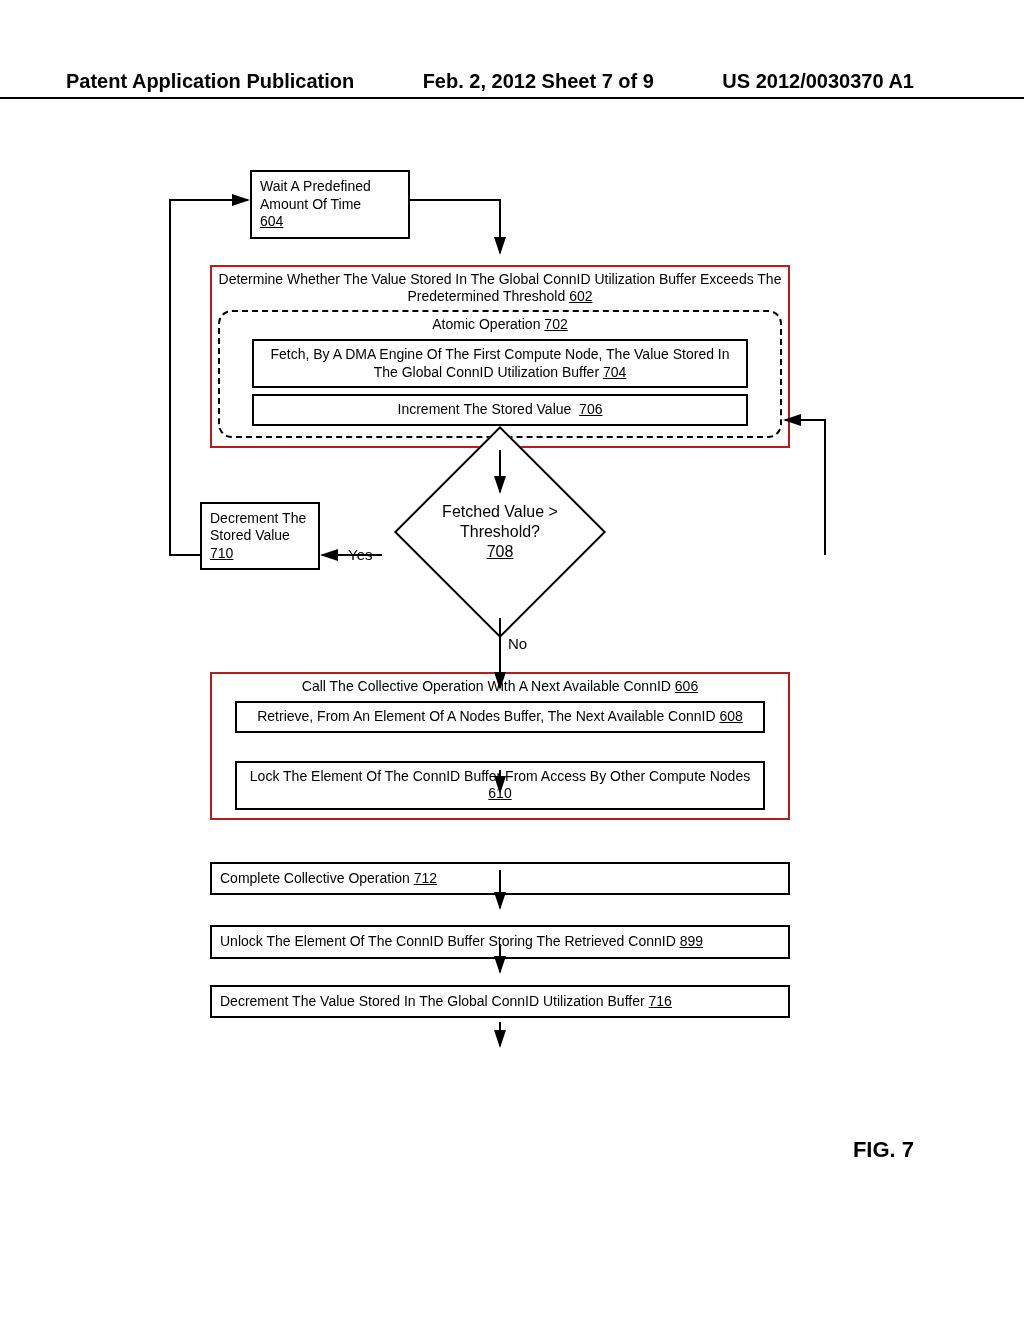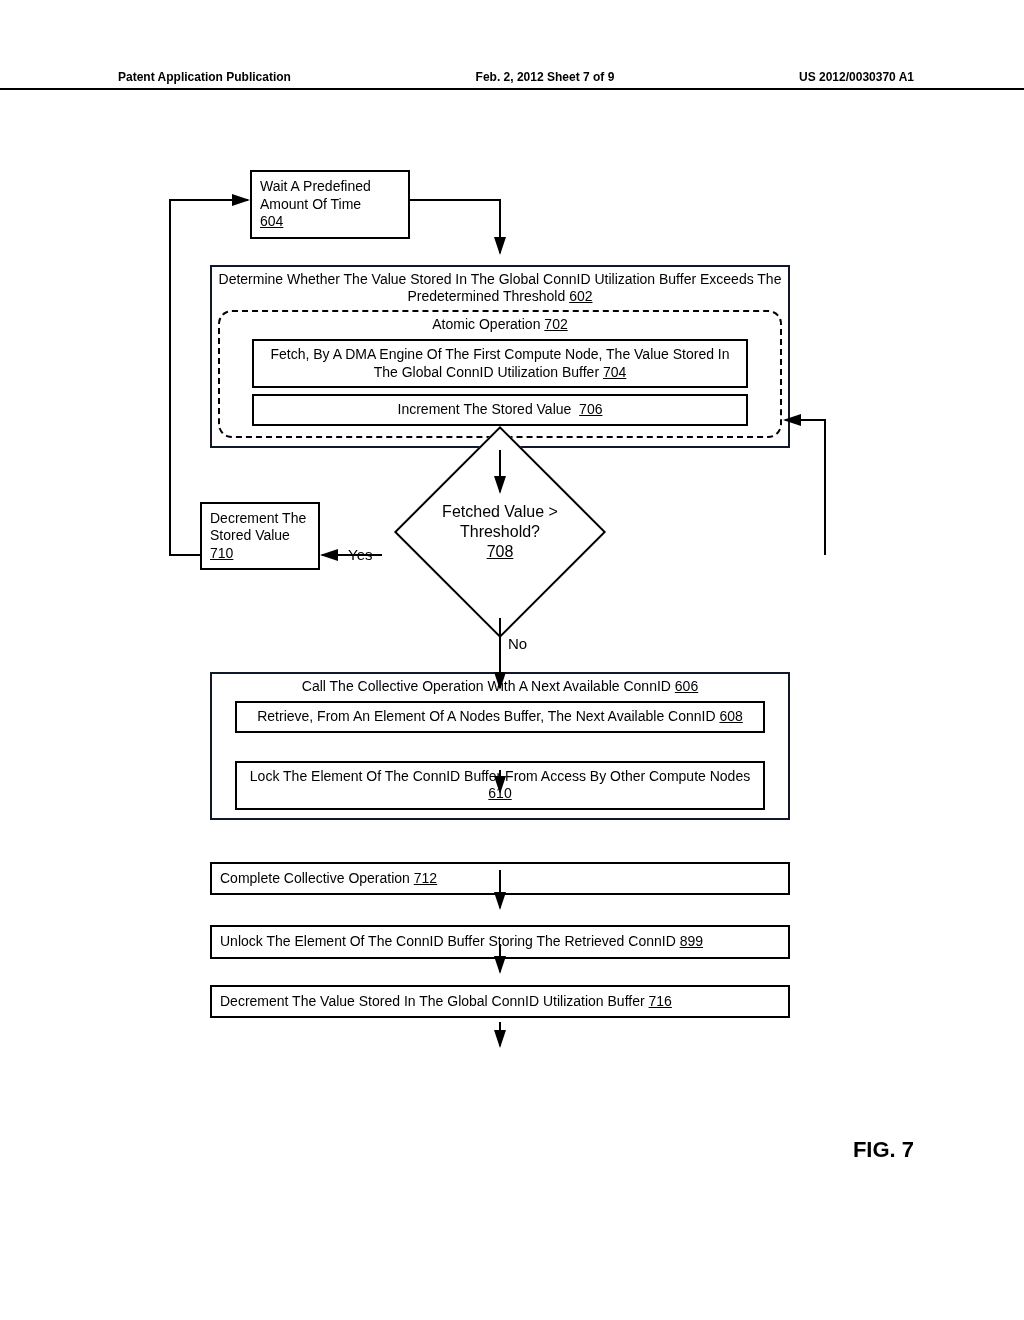--- a/index.html
+++ b/index.html
@@ -9,45 +9,45 @@
     background: #fff;
     width: 1024px;
     height: 1320px;
     position: relative;
   }
   .header {
     position: absolute;
     top: 70px;
     left: 0;
     width: 100%;
-    padding: 0 110px 4px 118px;
+    padding: 0 110px 4px 66px;
     display: flex;
     justify-content: space-between;
-    font-size: 12px;
+    font-size: 20px;
     font-weight: bold;
     border-bottom: 2px solid #000;
   }
   .diagram {
     position: absolute;
     top: 170px;
     left: 210px;
     width: 580px;
   }
   .box {
     border: 2px solid #000;
     background: #fff;
     padding: 6px 8px;
     font-size: 14px;
     line-height: 1.25;
     position: relative;
   }
   .box-narrow { width: 160px; }
   .underline { text-decoration: underline; }
   .outer602 {
-    border: 2px solid #0f172a;
+    border: 2px solid #b91c1c;
     padding: 4px 6px 8px 6px;
     text-align: center;
     font-size: 14px;
     line-height: 1.25;
   }
   .dashed {
     border: 2px dashed #000;
     border-radius: 14px;
     padding: 4px 10px 10px 10px;
     margin-top: 4px;

